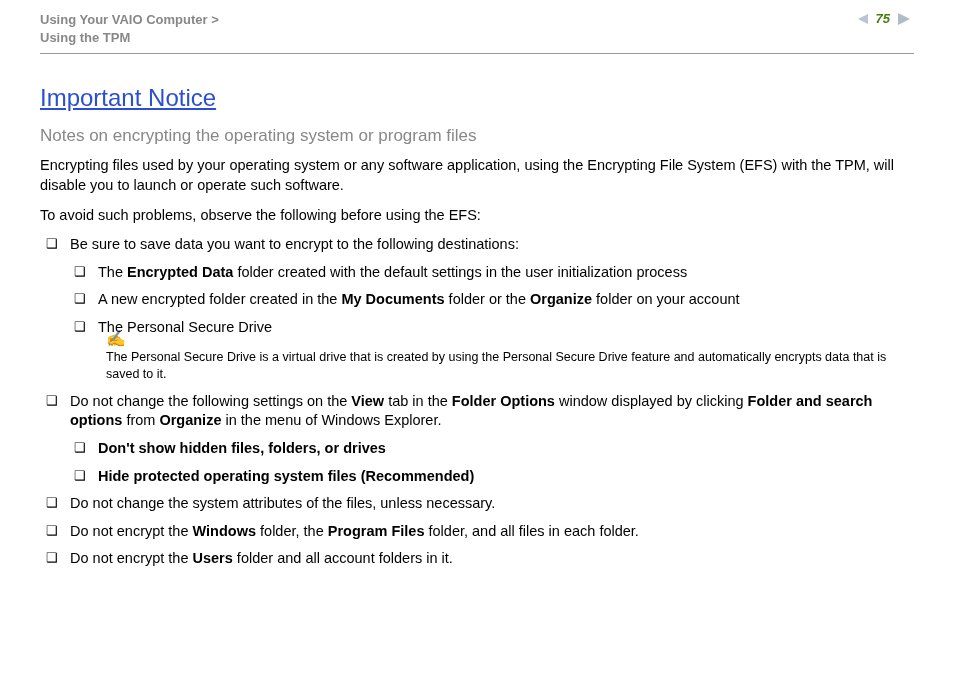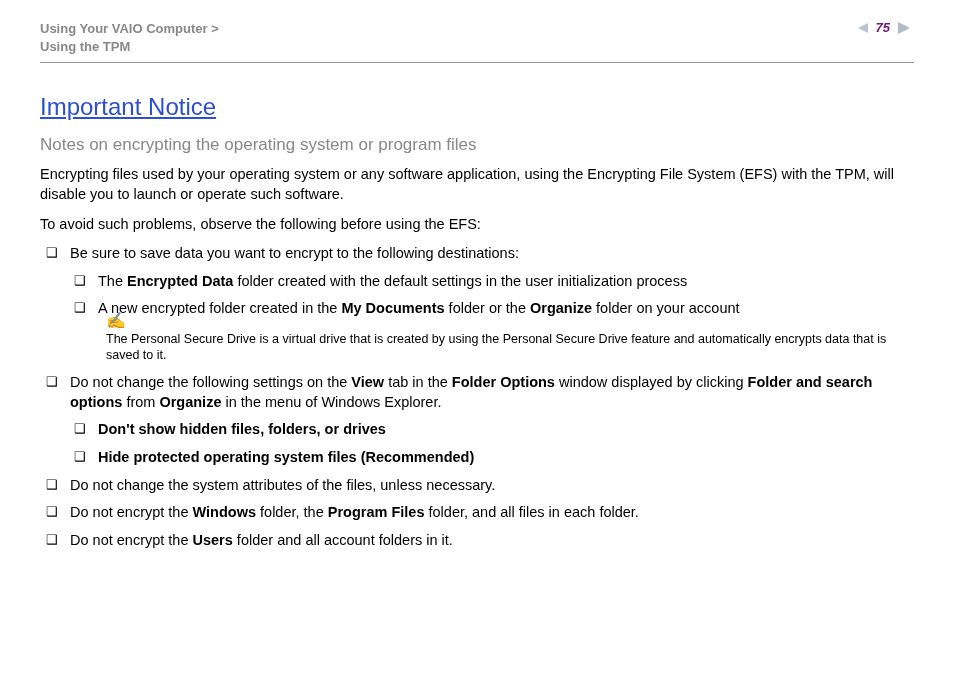--- a/index.html
+++ b/index.html
@@ -6,21 +6,21 @@
     margin: 0;
     padding: 0;
     font-family: Arial, Helvetica, sans-serif;
     background: #fff;
     width: 954px;
     height: 674px;
     overflow: hidden;
     color: #000;
   }
   .page {
-    padding: 20px 40px 0 40px;
+    padding: 11px 40px 0 40px;
   }
   .header {
     display: flex;
     justify-content: space-between;
     align-items: flex-start;
     border-bottom: 1px solid #999;
     padding-bottom: 6px;
     margin-bottom: 30px;
   }
   .breadcrumb {
@@ -31,21 +31,21 @@
   }
   .pager {
     display: flex;
     align-items: center;
     gap: 6px;
   }
   .page-num {
     font-size: 13px;
     font-weight: bold;
     font-style: italic;
-    color: #701a75;
+    color: #4d7c0f;
   }
   .arrow svg { display:block; }
   .title {
     font-size: 24px;
     color: #2b4fd0;
     font-weight: normal;
     margin: 0 0 14px 0;
     text-decoration: underline;
   }
   .subtitle {
@@ -133,20 +133,23 @@
   <ul class="sq">
     <li>
       <span>Be sure to save data you want to encrypt to the following destinations:</span>
       <ul class="sq nested" style="margin-top:8px; margin-left:0;">
         <li>
           <span>The </span><b>Encrypted Data</b><span> folder created with the default settings in the user initialization process</span>
         </li>
         <li>
           <span>A new encrypted folder created in the </span><b>My Documents</b><span> folder or the </span><b>Organize</b><span> folder on your account</span>
         </li>
+        <li>
+          <span>The Personal Secure Drive</span>
+        </li>
       </ul>
       <div class="note-row">
         <span class="note-icon">✍</span>
       </div>
       <div class="note-text" style="margin-left:36px; margin-top:-6px; margin-bottom:10px;">The Personal Secure Drive is a virtual drive that is created by using the Personal Secure Drive feature and automatically encrypts data that is saved to it.</div>
     </li>
 
     <li>
       <span>Do not change the following settings on the </span><b>View</b><span> tab in the </span><b>Folder Options</b><span> window displayed by clicking </span><b>Folder and search options</b><span> from </span><b>Organize</b><span> in the menu of Windows Explorer.</span>
       <ul class="sq nested" style="margin-top:8px; margin-left:0;">

